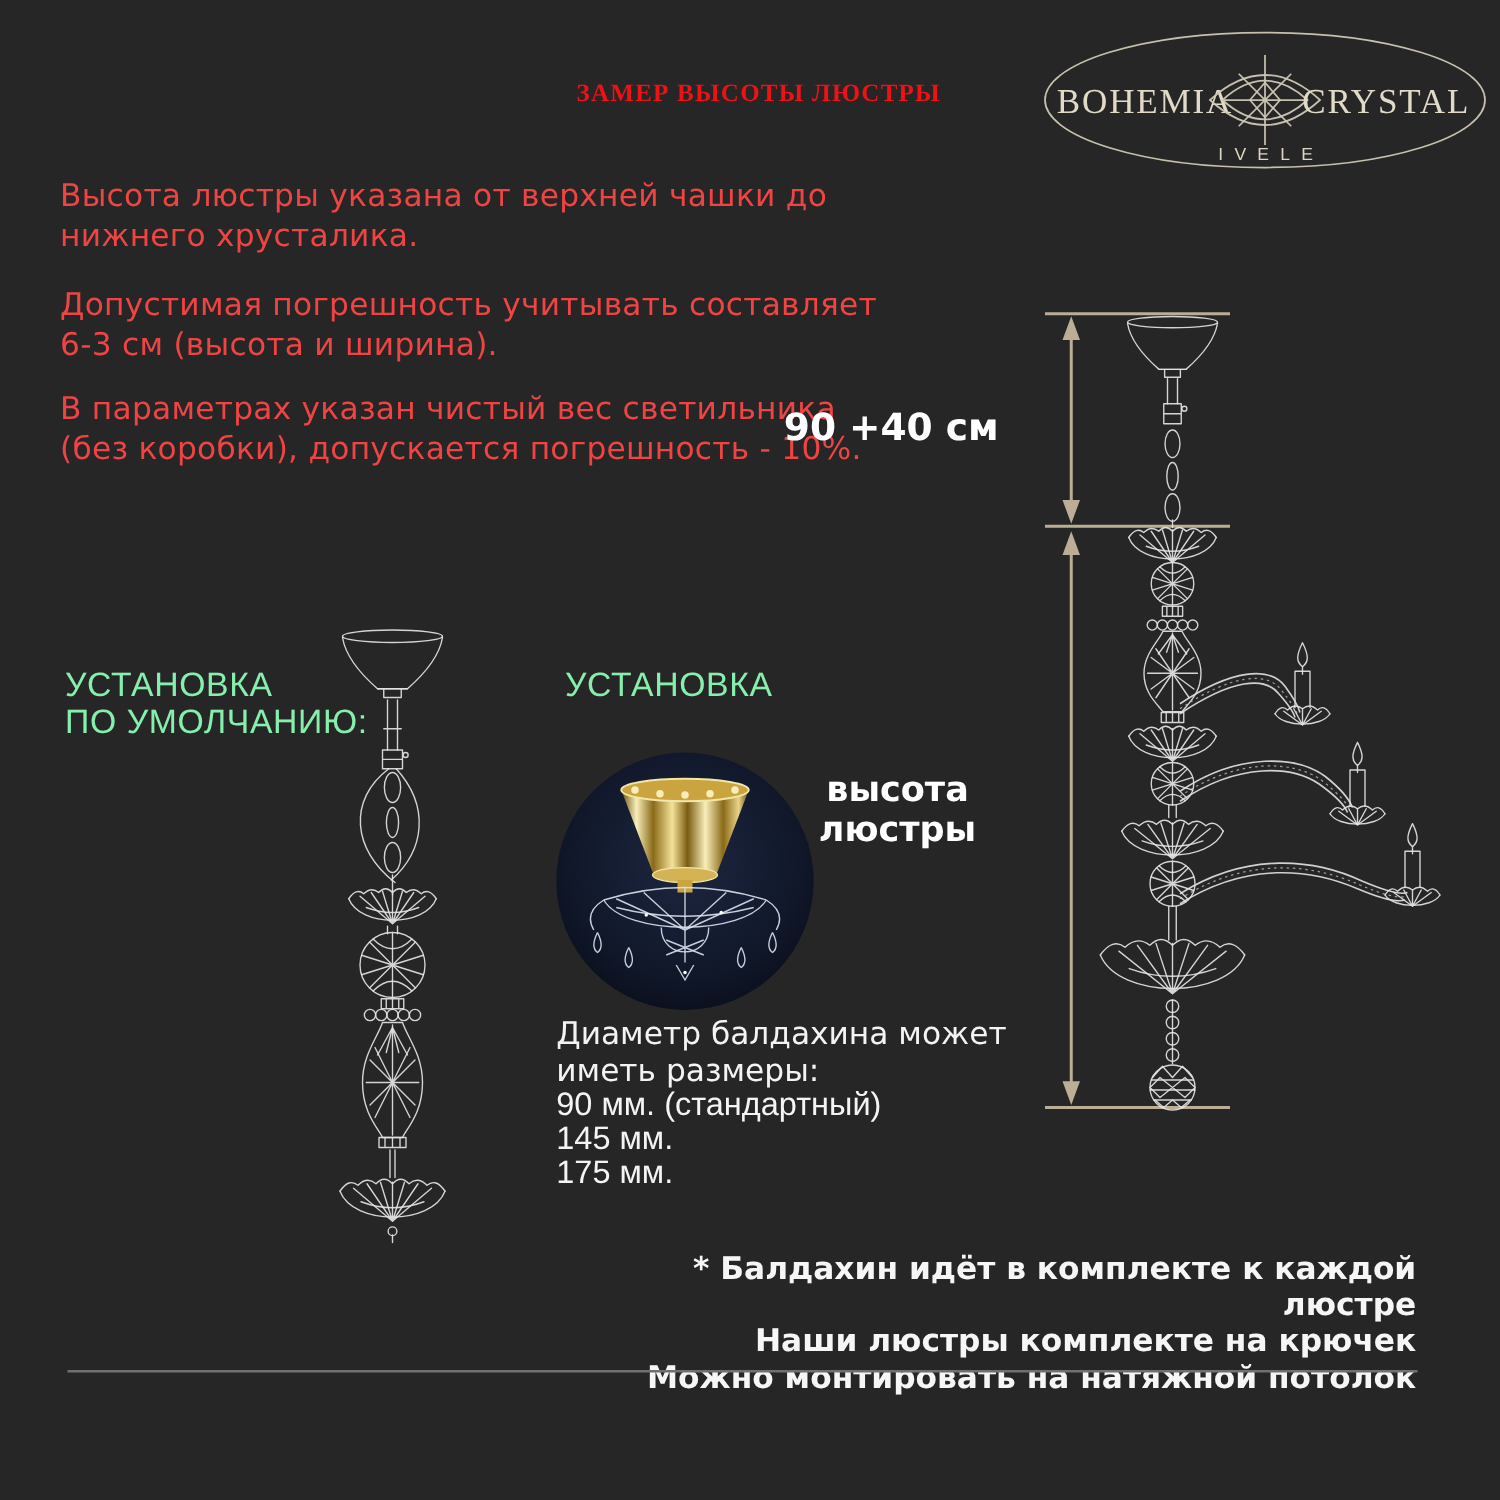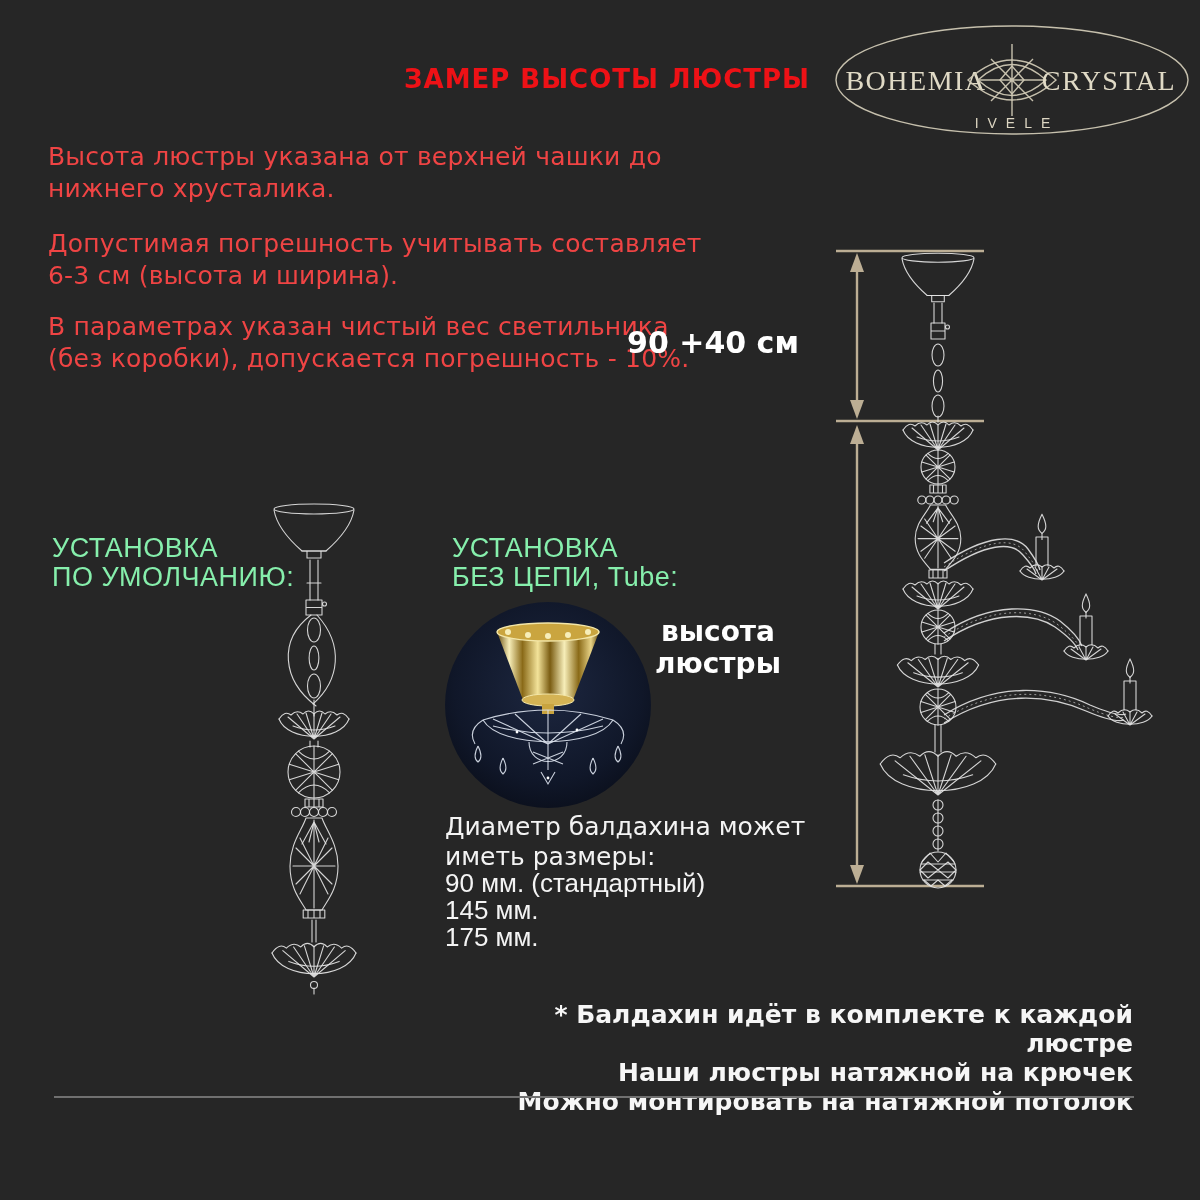--- a/index.html
+++ b/index.html
@@ -1,19 +1,19 @@
 <!DOCTYPE html>
 <html><head>
 <meta charset="utf-8">
 <style>
   html,body{margin:0;padding:0;background:#262626;}
   .page{position:relative;width:1200px;height:1200px;background:#262626;overflow:hidden;
         font-family:"DejaVu Sans",sans-serif;color:#f3f3f3;}
   .title{position:absolute;left:387px;top:64px;width:440px;text-align:center;
-         font-size:26px;font-weight:bold;color:#ee1116;letter-spacing:1px;}
+         font-size:20px;font-weight:bold;color:#ee1116;letter-spacing:1px;font-family:Liberation Serif, serif;}
   .logo{position:absolute;left:828px;top:22px;}
   .para{position:absolute;left:48px;font-size:25px;line-height:32px;letter-spacing:.2px;color:#ef4444;}
   .sec-head{position:absolute;font-family:"Liberation Sans",sans-serif;font-size:27px;
             line-height:29px;letter-spacing:.5px;color:#86efac;}
   .canopy-head{position:absolute;left:445px;top:812px;font-size:25px;line-height:30px;}
   .sizes{position:absolute;left:445px;top:870px;font-family:"Liberation Sans",sans-serif;
          font-size:26px;line-height:27px;color:#f4f4f4;}
   .dim-label{position:absolute;font-weight:bold;color:#ffffff;text-align:center;}
   .dim-chain{left:593px;top:325px;width:240px;font-size:30px;}
   .dim-height{left:598px;top:616px;width:240px;font-size:28px;line-height:32px;}
@@ -64,21 +64,20 @@
     <div>В параметрах указан чистый вес светильника</div>
     <div>(без коробки), допускается погрешность - 10%.</div>
   </div>
 
   <div class="sec-head" style="left:52px;top:534px">
     <div>УСТАНОВКА</div>
     <div>ПО УМОЛЧАНИЮ:</div>
   </div>
   <div class="sec-head" style="left:452px;top:534px">
     <div>УСТАНОВКА</div>
-    <div>БЕЗ ЦЕПИ, Tube:</div>
   </div>
 
   <svg width="0" height="0" style="position:absolute">
     <defs>
       <g id="dish">
         <path class="ln" d="M-35,0 Q-29,-9 -23,-4 Q-17,-10 -11,-5 Q-5.5,-11 0,-5 Q5.5,-11 11,-5 Q17,-10 23,-4 Q29,-9 35,0"></path>
         <path class="ln" d="M-35,0 C-26,23 26,23 35,0"></path>
         <path class="ln" d="M0,20 L-26,-2 M0,20 L-17,-5 M0,20 L-8,-6 M0,20 L0,-6 M0,20 L8,-6 M0,20 L17,-5 M0,20 L26,-2"></path>
         <path class="ln" d="M-21,7 Q0,15 21,7"></path>
       </g>
@@ -340,18 +339,18 @@
   </svg>
 
   <div class="dim-label dim-chain">90 +40 см</div>
   <div class="dim-label dim-height">
     <div>высота</div>
     <div>люстры</div>
   </div>
 
   <div class="footnotes">
     <div>* Балдахин идёт в комплекте к каждой люстре</div>
-    <div>Наши люстры натяжной на крючек</div>
+    <div>Наши люстры комплекте на крючек</div>
     <div>Можно монтировать на натяжной потолок</div>
   </div>
 
   <div class="divider"></div>
 </div>
 
 </body></html>

